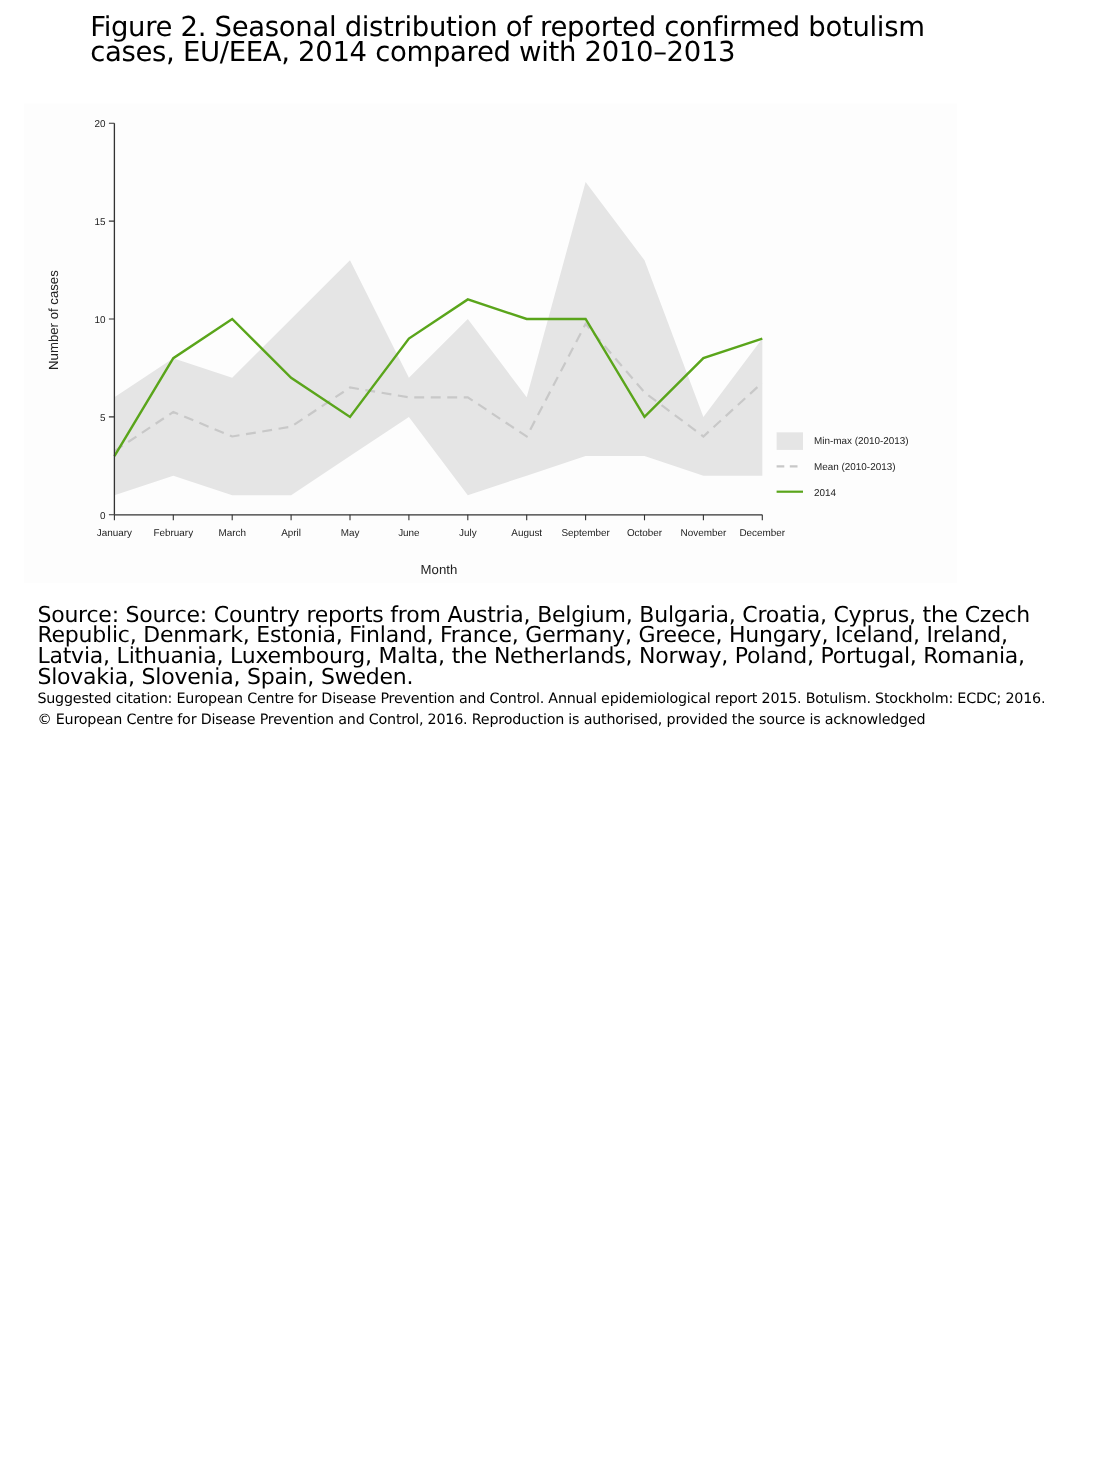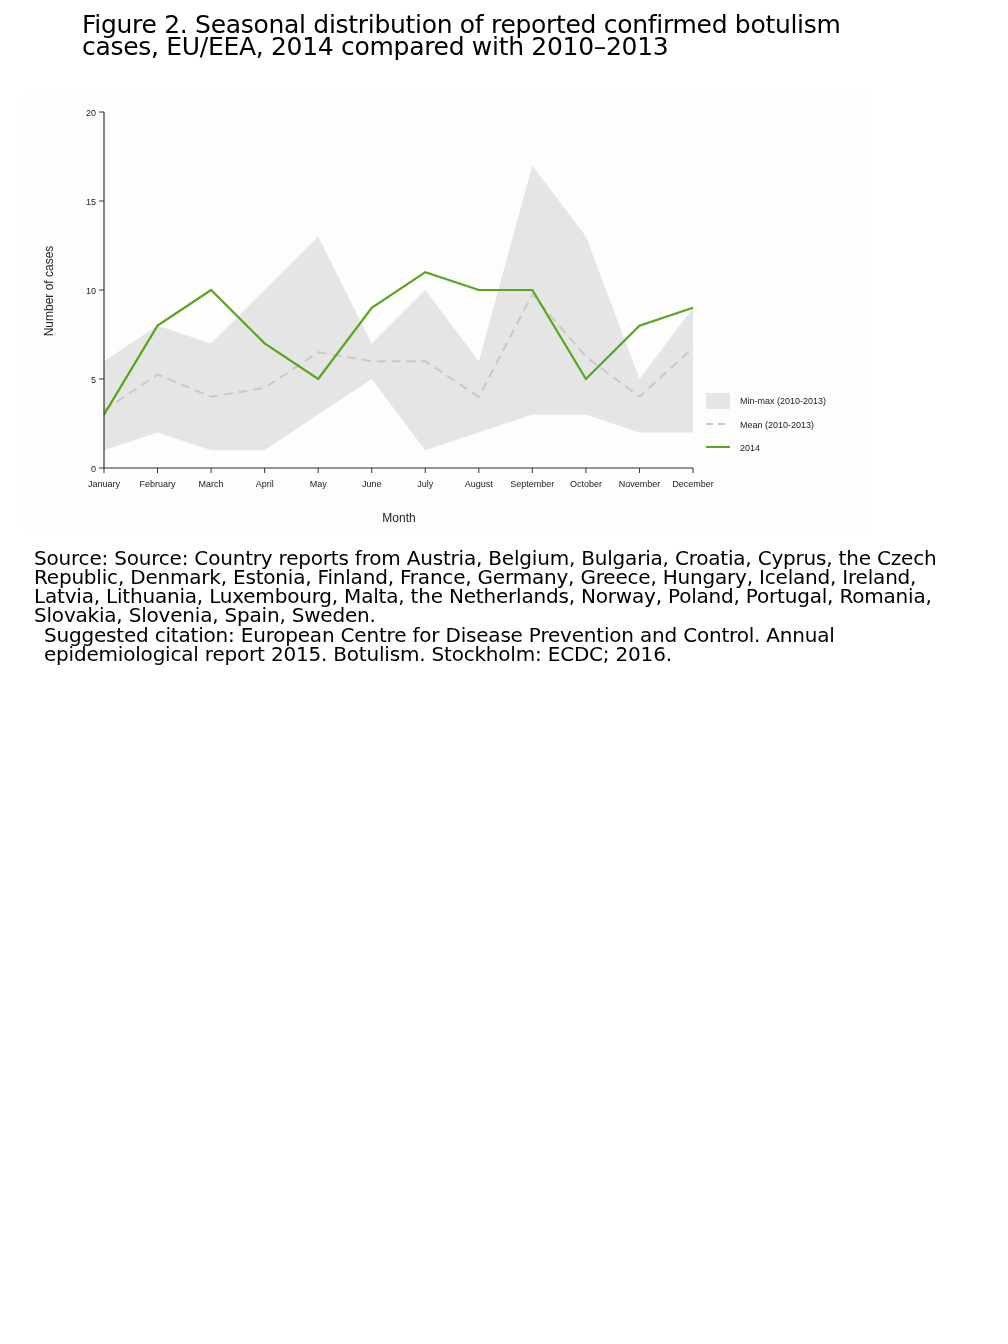--- a/index.html
+++ b/index.html
@@ -5,22 +5,22 @@
   html, body { margin: 0; padding: 0; background: #ffffff; }
   body { width: 1008px; height: 1344px; position: relative; overflow: hidden;
          font-family: "DejaVu Sans", sans-serif; color: #000; }
   .title { position: absolute; left: 34px; top: 14px; width: 820px;
            font-size: 25px; line-height: 22px; letter-spacing: -0.3px; margin-left: 48px; }
   .chart-wrap { position: absolute; left: 22px; top: 94px; width: 848px; height: 436px;
                 background: #fdfdfd; }
   .chart-wrap svg { position: absolute; left: 0; top: 0; }
   .source { position: absolute; left: 34px; top: 549px; width: 940px;
             font-size: 20px; line-height: 19px; letter-spacing: -0.2px; }
-  .citation { position: absolute; left: 44px; top: 626px; width: 940px;
-              font-size: 20px; line-height: 19px; letter-spacing: -0.2px; }
+  .citation { position: absolute; left: 34px; top: 626px; width: 940px;
+              font-size: 13px; line-height: 19px; letter-spacing: -0.2px; }
   .axis-text { font-family: "Liberation Sans", sans-serif; fill: #222; }
 </style>
 </head>
 <body>
 
 <div class="title">Figure 2. Seasonal distribution of reported confirmed botulism cases, EU/EEA, 2014 compared with 2010–2013</div>
 
 <div class="chart-wrap">
   <svg id="chart" width="848" height="436">
     <g id="band-layer">
@@ -101,13 +101,14 @@
         <text x="718" y="356.5" font-size="9" class="axis-text">2014</text>
       </g>
     <text id="ylabel" class="axis-text" font-size="12" text-anchor="middle" transform="translate(31,197) rotate(-90)">Number of cases</text>
     <text id="xlabel" class="axis-text" font-size="12" text-anchor="middle" x="377" y="428">Month</text>
   </svg>
 </div>
 
 <div class="source">Source: Source: Country reports from Austria, Belgium, Bulgaria, Croatia, Cyprus, the Czech Republic, Denmark, Estonia, Finland, France, Germany, Greece, Hungary, Iceland, Ireland, Latvia, Lithuania, Luxembourg, Malta, the Netherlands, Norway, Poland, Portugal, Romania, Slovakia, Slovenia, Spain, Sweden.</div>
 <div class="citation">
   <div>Suggested citation: European Centre for Disease Prevention and Control. Annual epidemiological report 2015. Botulism. Stockholm: ECDC; 2016.</div>
+  <div>© European Centre for Disease Prevention and Control, 2016. Reproduction is authorised, provided the source is acknowledged</div>
 </div>
 
 </body></html>

